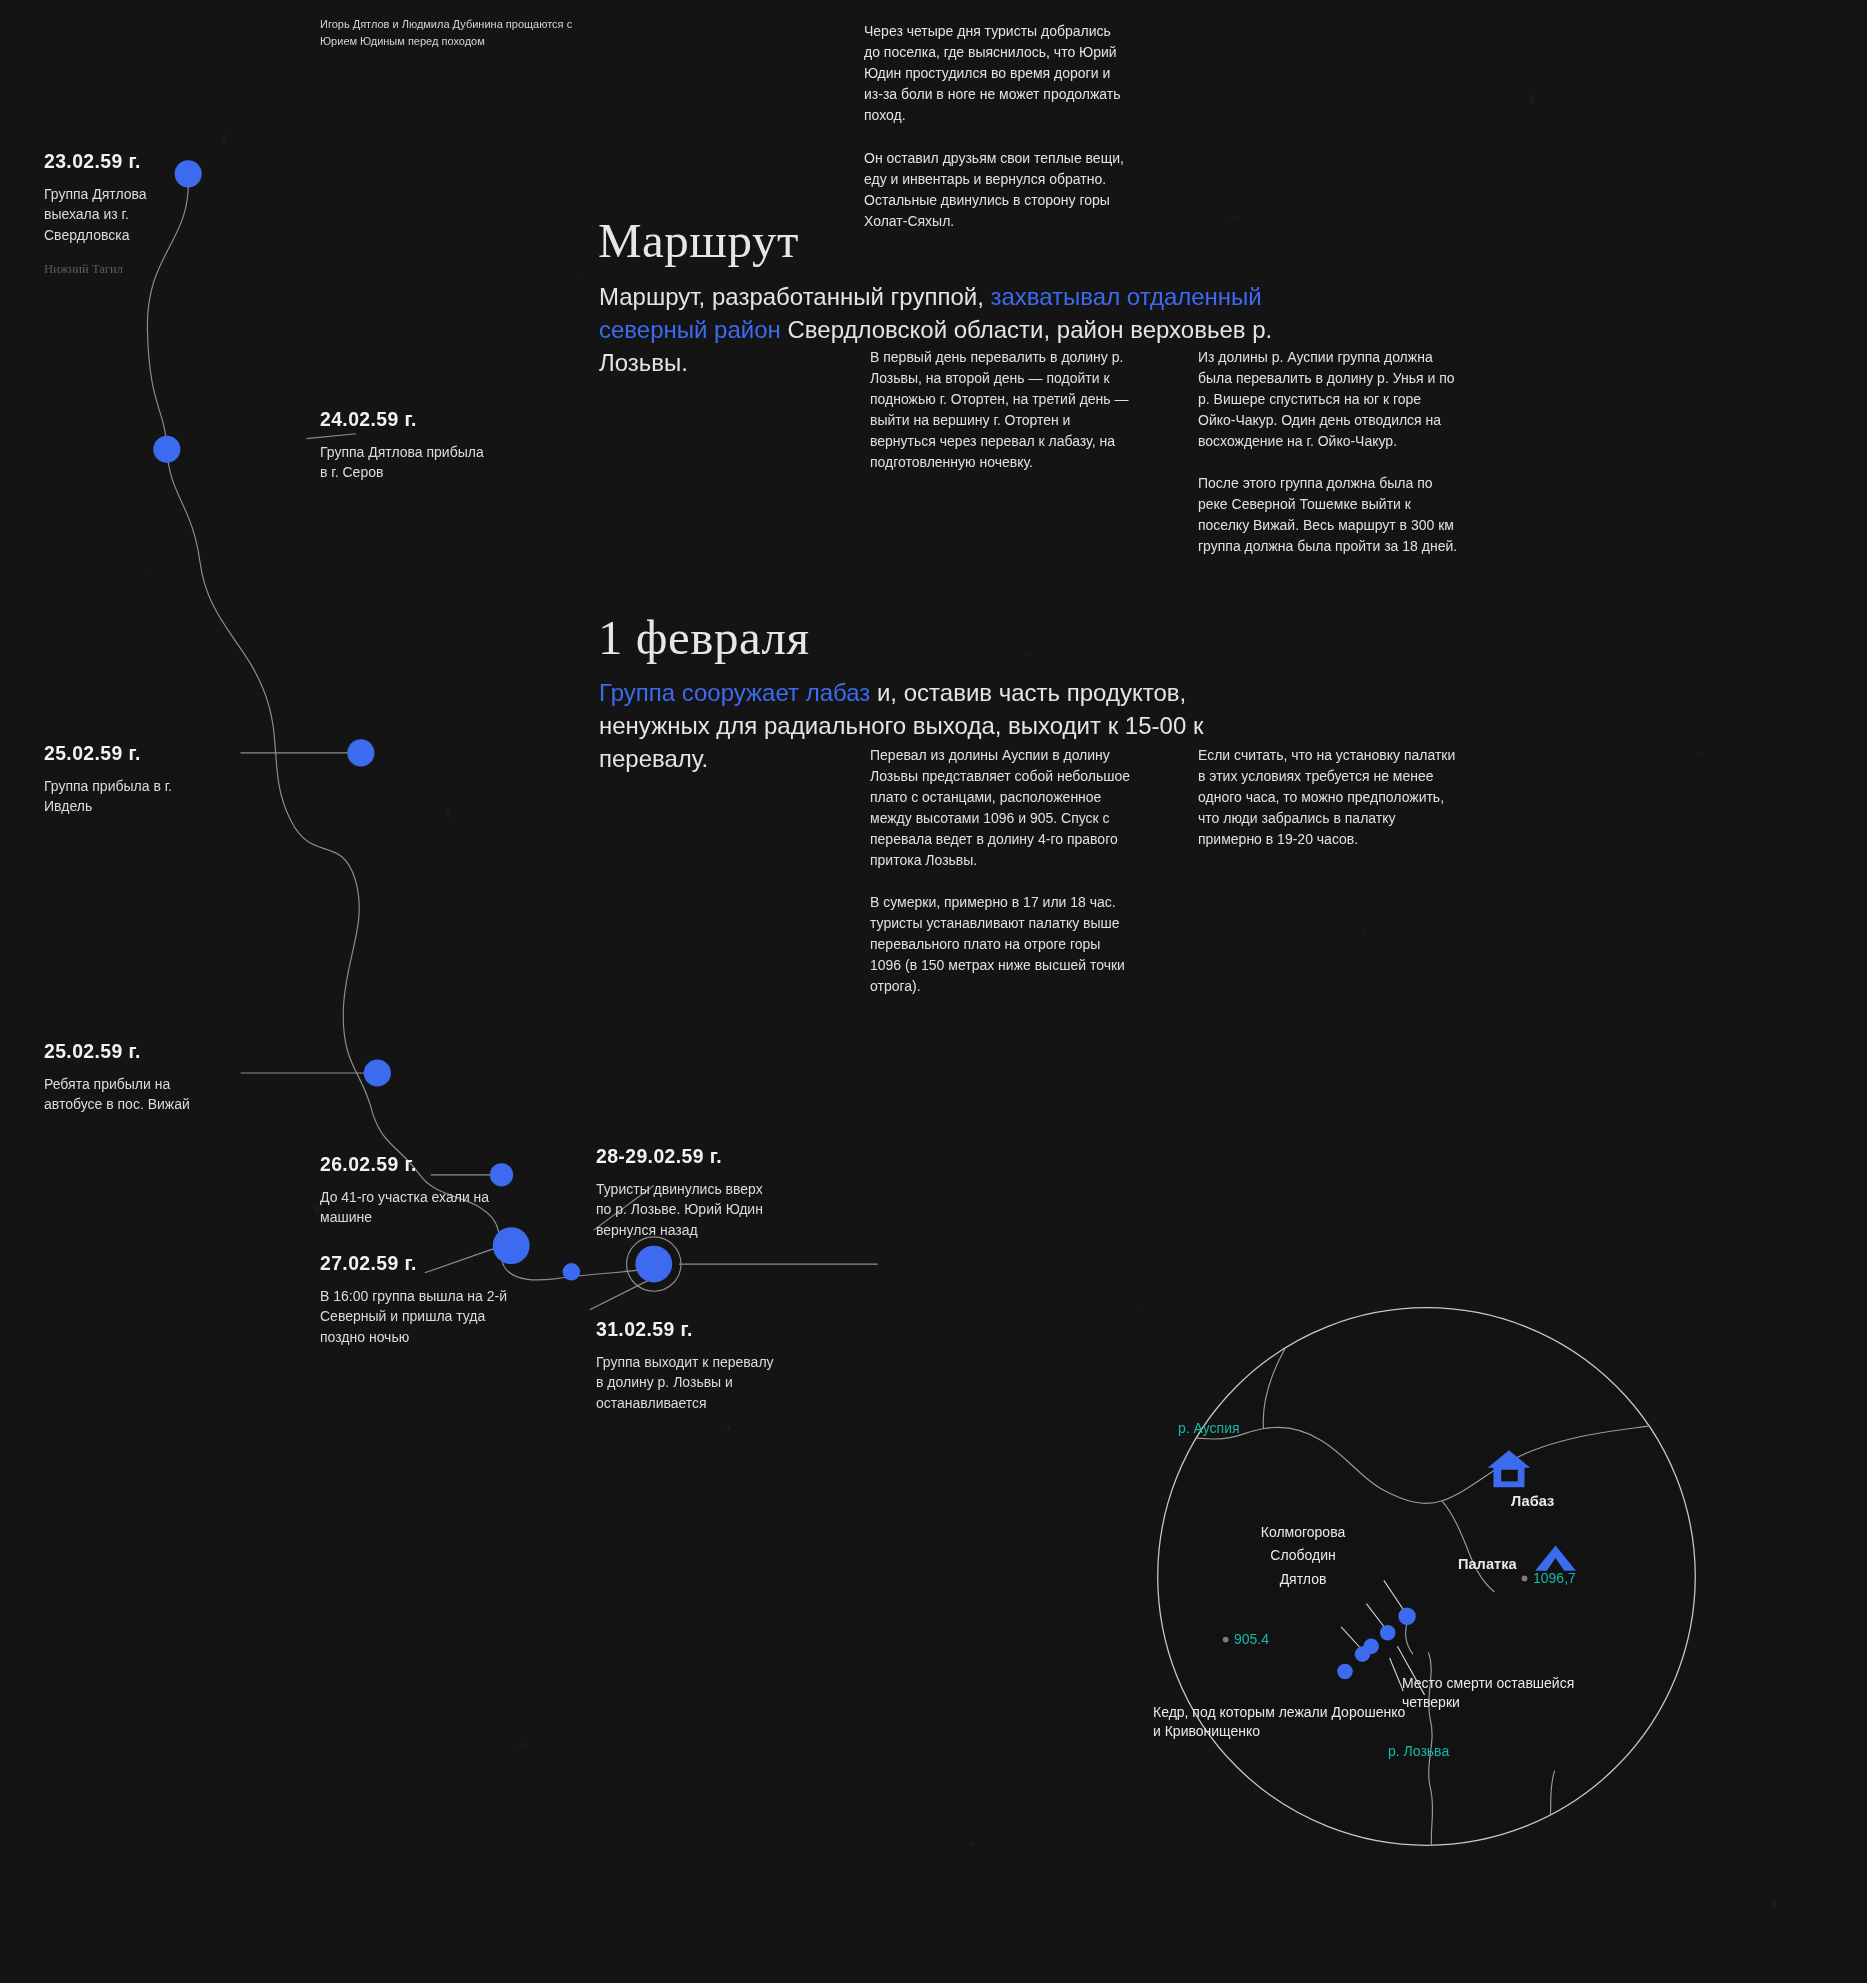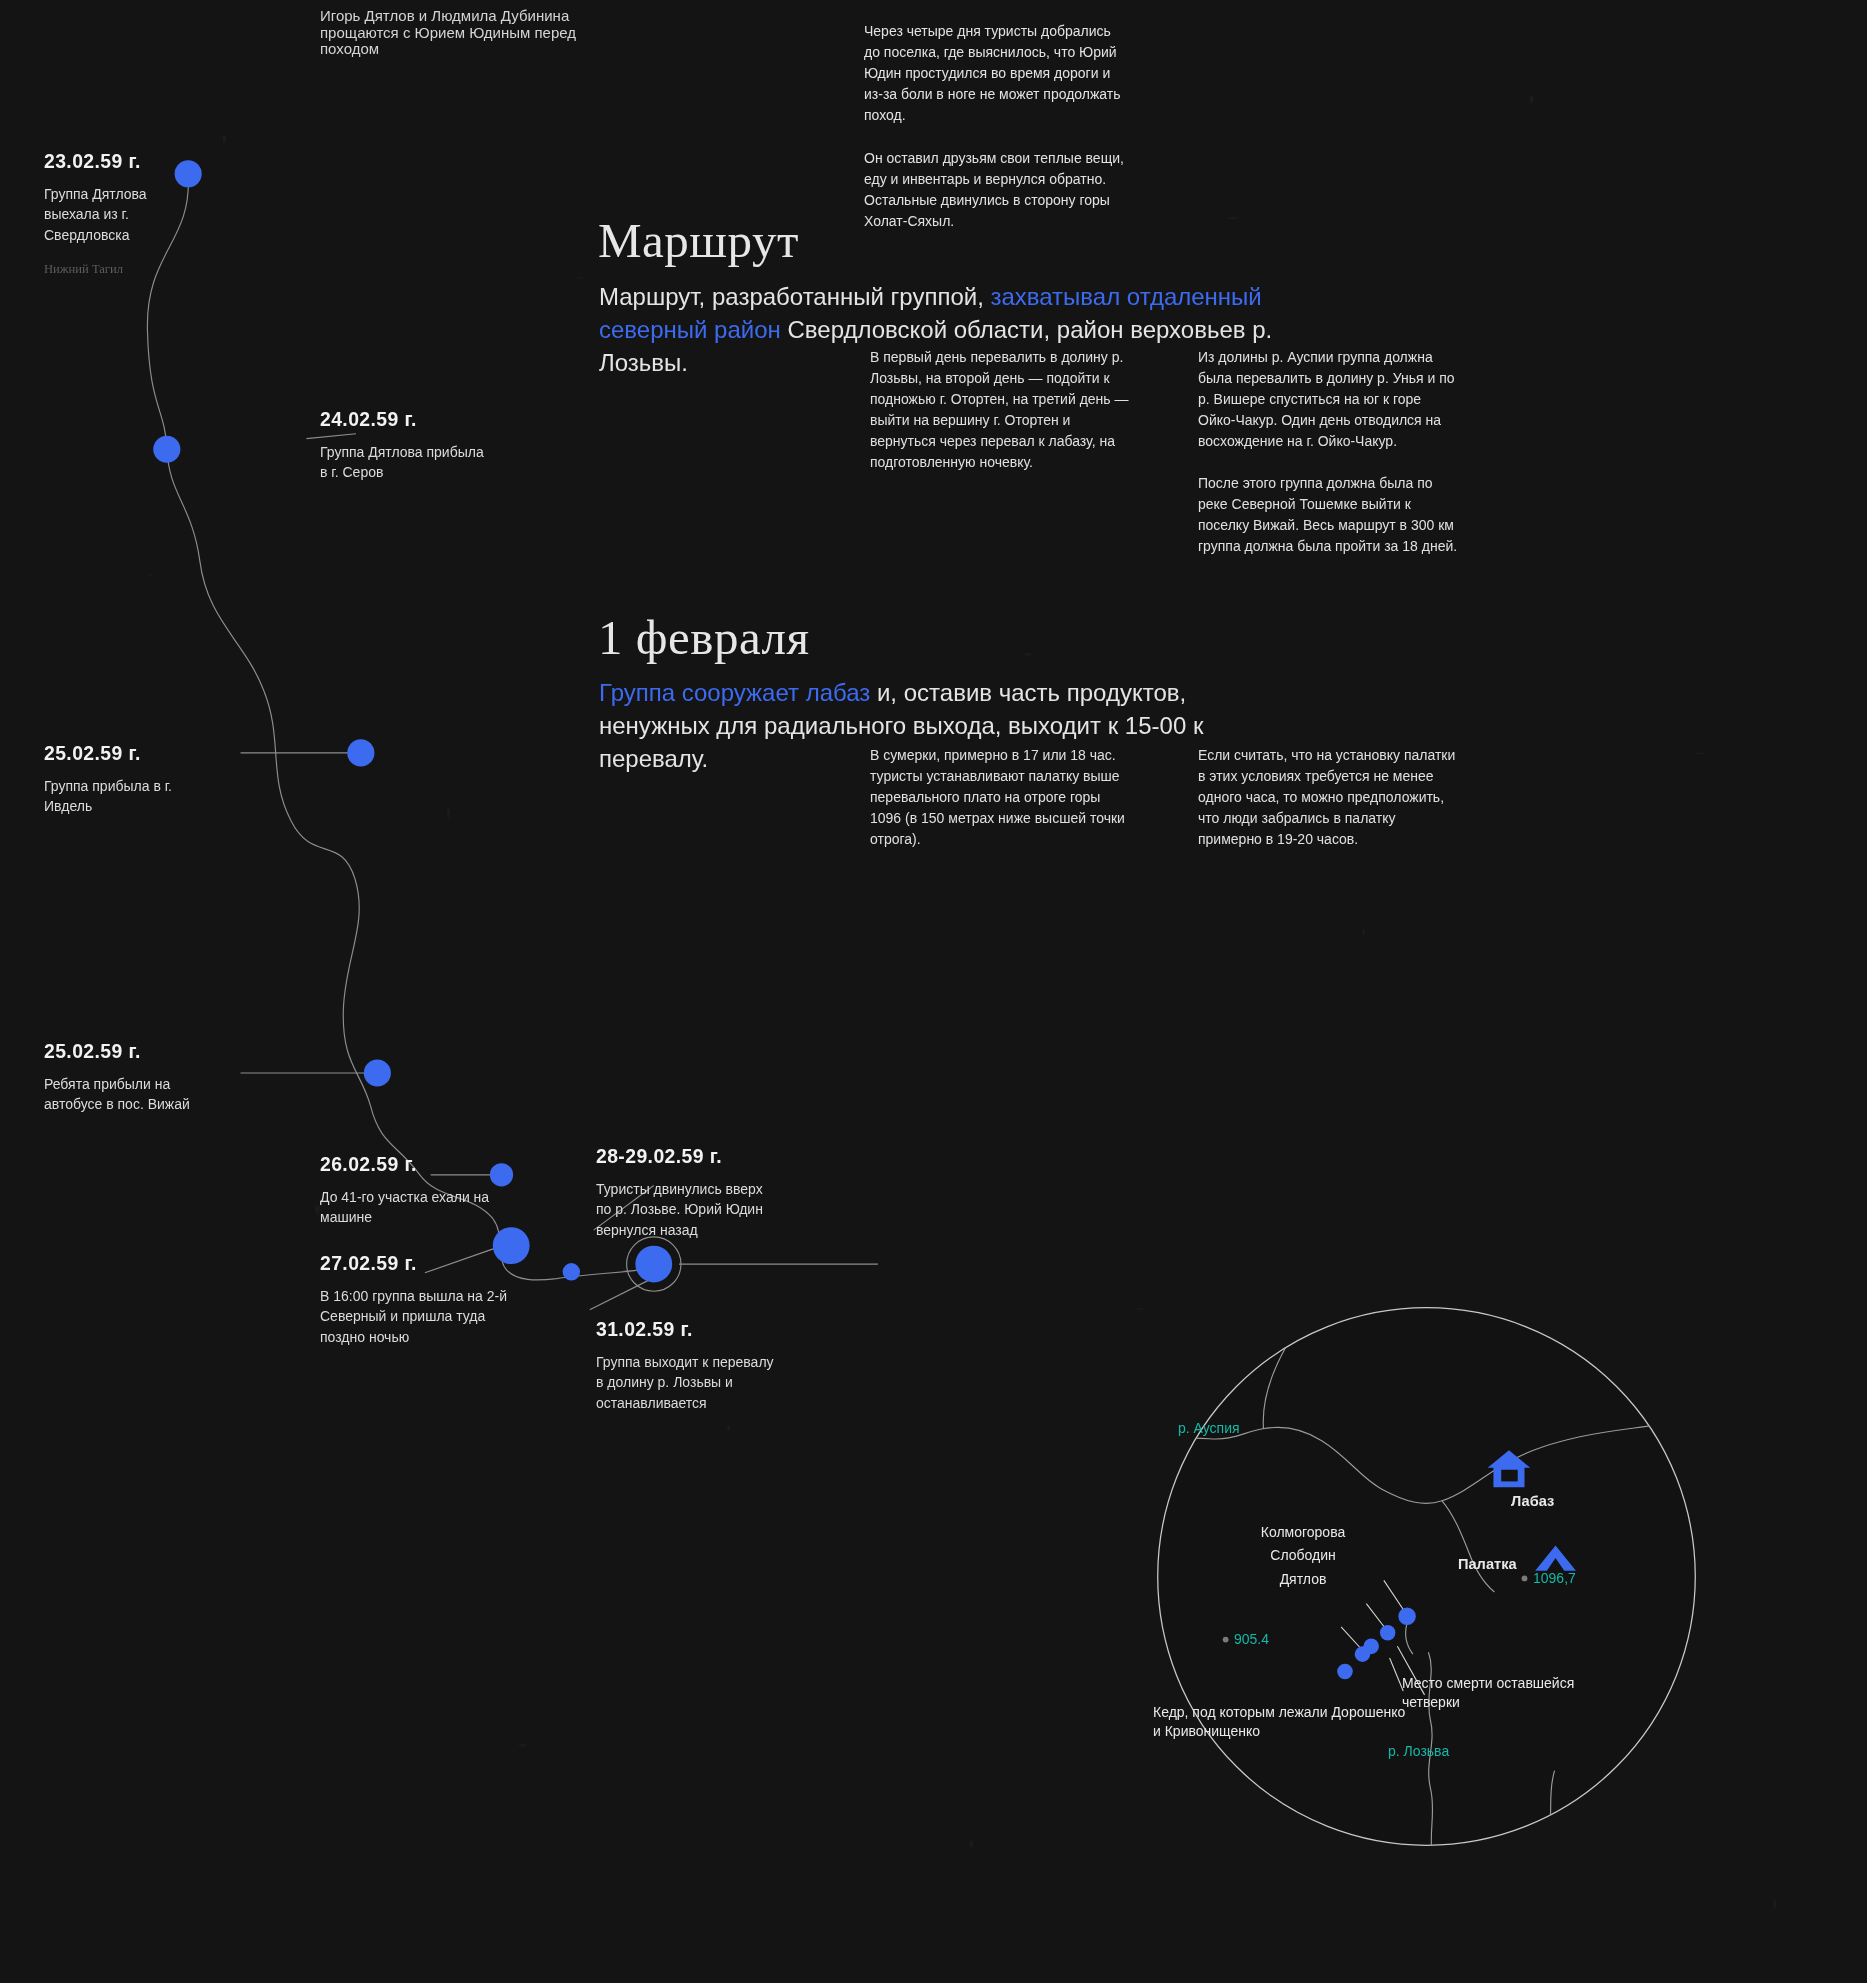--- a/index.html
+++ b/index.html
@@ -36,22 +36,22 @@
       radial-gradient(ellipse 1.9px 12.6px at 86% 74%, #292929 0%, transparent 70%),
       radial-gradient(ellipse 9.7px 2.9px at 28% 88%, #252525 0%, transparent 70%),
       radial-gradient(ellipse 3.9px 6.8px at 52% 93%,  #2a2a2a 0%, transparent 70%),
       radial-gradient(ellipse 5.8px 1.9px at 77% 84%,  #232323 0%, transparent 70%),
       radial-gradient(ellipse 2.9px 8.7px at 95% 96%,  #282828 0%, transparent 70%);
   }
   .abs { position: absolute; }
 
   
   #photo-caption {
-    left: 320px; top: 8px; width: 291px;
-    font-size: 15px; line-height: 16.5px; color: #d4d4d4;
+    left: 320px; top: 16px; width: 291px;
+    font-size: 11px; line-height: 16.5px; color: #d4d4d4;
   }
 
   
   #intro { left: 864px; top: 21.3px; width: 262px; }
   #intro p { font-size: 14px; line-height: 21px; color: #e2e2e2; }
   #intro p + p { margin-top: 21.3px; }
 
   
   #timeline-svg { left: 0; top: 0; }
 
@@ -192,20 +192,21 @@
 </div>
 
 <h1 class="abs sec-title" style="left:598px; top:609px;">1 февраля</h1>
 
 <div class="abs sec-lead" style="left:599px; top:676px; width:679px;">
   <span class="hl">Группа сооружает лабаз</span><span> и, оставив часть продуктов, ненужных для радиального выхода, выходит к 15-00 к перевалу.</span>
 </div>
 
 <div class="cols" style="left:870px; top:745px;">
   <div class="col">
+    <p>Перевал из долины Ауспии в долину Лозьвы представляет собой небольшое плато с останцами, расположенное между высотами 1096 и 905. Спуск с перевала ведет в долину 4-го правого притока Лозьвы.</p>
     <p>В сумерки, примерно в 17 или 18 час. туристы устанавливают палатку выше перевального плато на отроге горы 1096 (в 150 метрах ниже высшей точки отрога).</p>
   </div>
   <div class="col">
     <p>Если считать, что на установку палатки в этих условиях требуется не менее одного часа, то можно предположить, что люди забрались в палатку примерно в 19-20 часов.</p>
   </div>
 </div>
 
 <div class="abs" id="map-wrap">
   <svg width="621" height="621" viewBox="0 0 640 640">
     <defs>

